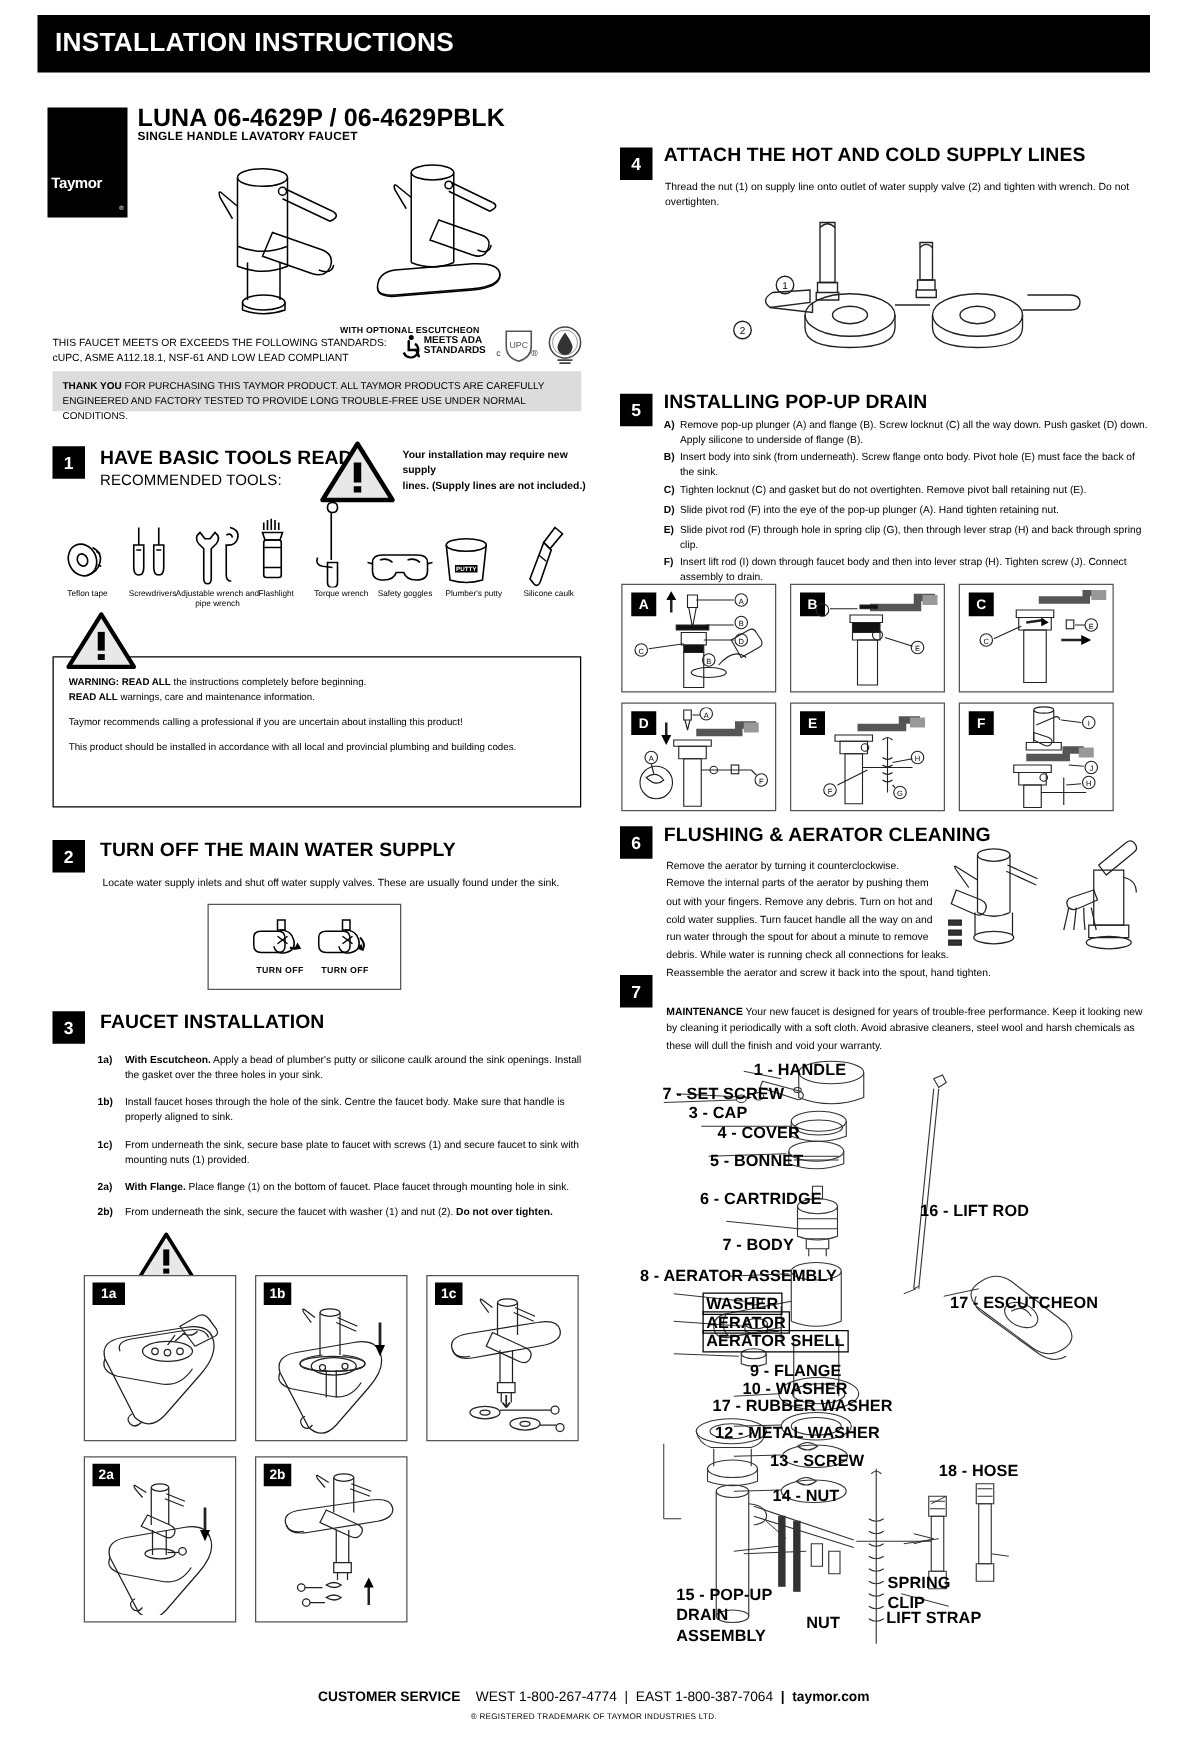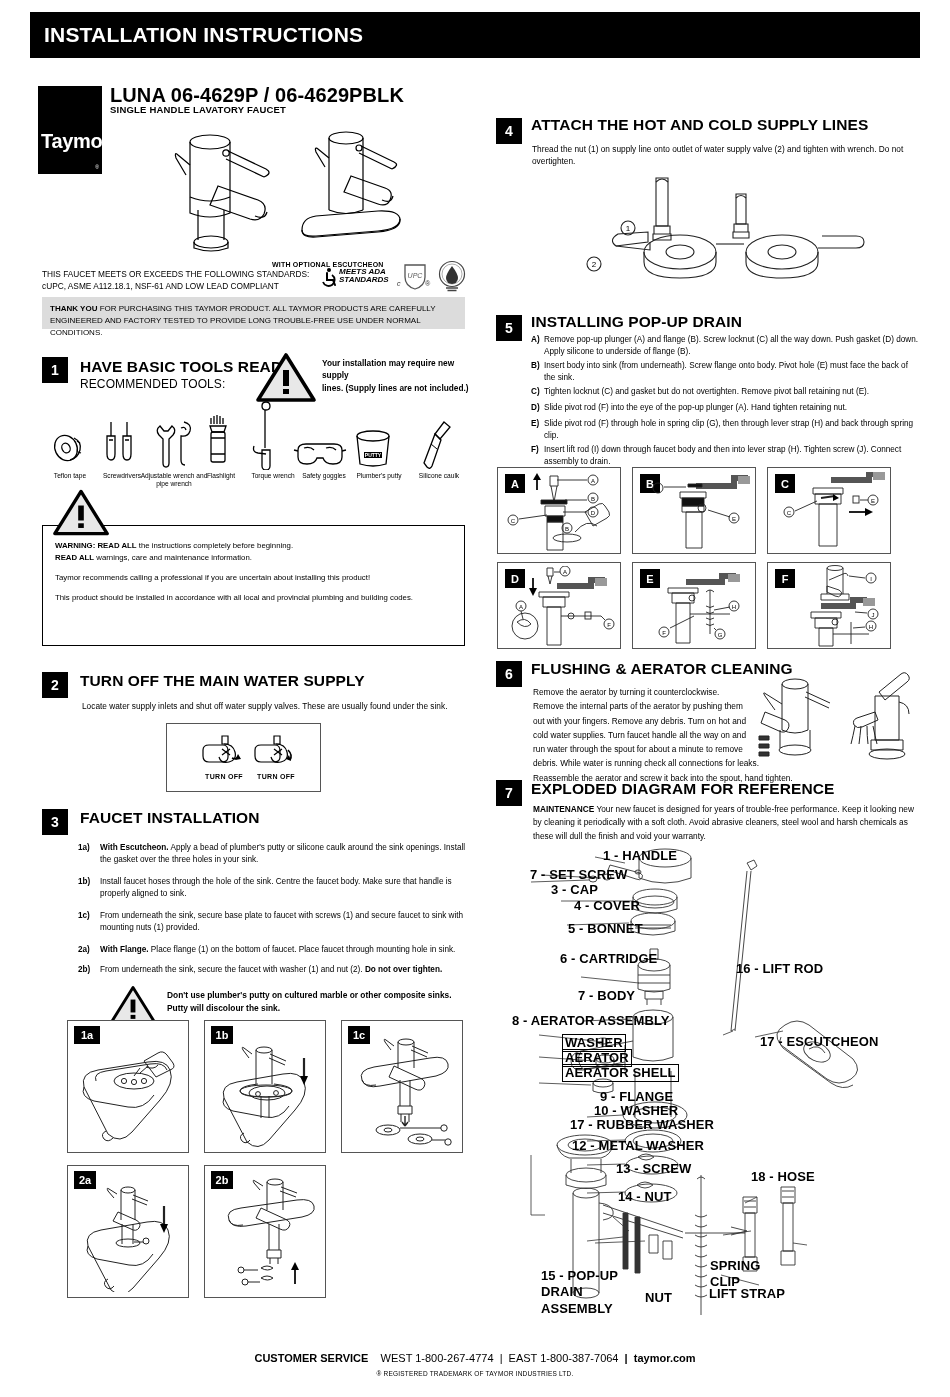--- a/index.html
+++ b/index.html
@@ -25,21 +25,21 @@
     letter-spacing: .2px; padding-left: 14px;
   }
 
   
   .logo-box {
     position: absolute; left: 38px; top: 86px;
     width: 64px; height: 88px; background: #000;
   }
   .logo-text {
     position: absolute; left: 3px; bottom: 21px;
-    color: #fff; font-size: 20px; font-weight: bold; letter-spacing: -.3px;
+    color: #fff; font-size: 12px; font-weight: bold; letter-spacing: -.3px;
   }
   .logo-reg { position:absolute; right:3px; bottom:4px; color:#fff; font-size:5px; }
 
   .prod-name {
     position: absolute; left: 110px; top: 84px;
     font-size: 20px; font-weight: bold; letter-spacing: .1px;
   }
   .prod-sub {
     position: absolute; left: 110px; top: 104px;
     font-size: 9.5px; font-weight: bold; letter-spacing: .2px;
@@ -178,21 +178,21 @@
       <path d="M14 112 q0 7 14 6 l62 -5 q22 -2 22 -12"></path>
     </g>
   </svg>
   <div class="esc-label">WITH OPTIONAL ESCUTCHEON</div>
 
   <div class="std-text">
     <div>THIS FAUCET MEETS OR EXCEEDS THE FOLLOWING STANDARDS:</div>
     <div>cUPC, ASME A112.18.1, NSF-61 AND LOW LEAD COMPLIANT</div>
   </div>
 
-  <div class="std-icons" style="width:150px;height:34px;font-style:italic;">
+  <div class="std-icons" style="width:150px;height:34px;">
 
     <svg style="position:absolute;left:0;top:7px" width="20" height="20" viewBox="0 0 20 20">
       <circle cx="11" cy="3" r="2" fill="#000"></circle>
       <path d="M9 6 v7 h6" stroke="#000" stroke-width="2" fill="none" stroke-linecap="round"></path>
       <path d="M15 13 l2 5" stroke="#000" stroke-width="2" fill="none" stroke-linecap="round"></path>
       <path d="M14 8 a6 6 0 1 1 -9 7" stroke="#000" stroke-width="1.8" fill="none"></path>
     </svg>
     <div class="ada-txt" style="position:absolute;left:21px;top:8px">
       <div>MEETS ADA</div>
       <div>STANDARDS</div>
@@ -366,24 +366,20 @@
   <div class="step-row" style="left:78px;top:964px;width:392px">
     <span class="step-key" style="position:absolute;left:0">2b)</span>
     <span style="display:block;padding-left:22px"><span>From underneath the sink, secure the faucet with washer (1) and nut (2). </span><b>Do not over tighten.</b></span>
   </div>
 
   <svg class="tri" style="position:absolute;left:108px;top:985px" width="50" height="42" viewBox="0 0 62 52">
     <path d="M31 3 L59 48 H3 Z" fill="#e8e8e8" stroke="#000" stroke-width="3.6" stroke-linejoin="round"></path>
     <rect x="28" y="18" width="6" height="16" fill="#000"></rect>
     <rect x="28" y="37" width="6" height="5" fill="#000"></rect>
   </svg>
-  <div class="body-txt" style="left:167px;top:989px;width:305px;font-weight:bold;font-size:8.4px">
-    <div>Don't use plumber's putty on cultured marble or other composite sinks.</div>
-    <div>Putty will discolour the sink.</div>
-  </div>
 
   <div class="fig-box" style="left:67px;top:1020px;width:122px;height:133px"></div>
   <div class="fig-tag" style="left:74px;top:1026px;width:26px;height:18px">1a</div>
   <svg style="position:absolute;left:76px;top:1045px" width="108" height="105" viewBox="0 0 108 105">
     <g fill="none" stroke="#222" stroke-width="1">
       <path d="M8 42 q-4 -14 14 -17 l50 -8 q18 -3 22 8 q5 13 -10 30 l-28 32 q-12 13 -24 2 z"></path>
       <path d="M8 42 q-4 10 10 14 l34 6 q16 3 26 -12"></path>
       <path d="M20 36 q-3 -8 10 -10 l44 -7 q14 -2 17 6"></path>
       <ellipse cx="58" cy="36" rx="20" ry="8"></ellipse>
       <circle cx="48" cy="36" r="2.6"></circle>
@@ -740,21 +736,20 @@
       <path d="M30 28 h24 v44 h-24z"></path>
       <path d="M54 34 q10 2 10 12"></path>
       <path d="M30 44 l-18 6 q-5 2 -3 7 q3 4 8 2 l16 -7z"></path>
       <path d="M10 58 q-2 10 -4 18 M16 58 q-1 10 -2 18 M22 58 q0 10 1 18 M28 58 q2 10 4 18"></path>
       <path d="M26 72 h32 v10 h-32z"></path>
       <ellipse cx="42" cy="86" rx="18" ry="5"></ellipse>
     </g>
   </svg>
 
   <div class="num" style="left:496px;top:780px">7</div>
-  <div class="sec-title" style="left:531px;top:780px">EXPLODED DIAGRAM FOR REFERENCE</div>
   <div class="body-txt" style="left:533px;top:803px;width:388px;line-height:1.62">
     <b>MAINTENANCE</b><span> Your new faucet is designed for years of trouble-free performance. Keep it looking new by cleaning it periodically with a soft cloth. Avoid abrasive cleaners, steel wool and harsh chemicals as these will dull the finish and void your warranty.</span>
   </div>
 
   <svg style="position:absolute;left:495px;top:845px" width="455" height="500" viewBox="0 0 455 500">
     <g fill="none" stroke="#333" stroke-width=".9">
 
       <ellipse cx="170" cy="13" rx="26" ry="9"></ellipse>
       <path d="M144 13 v20 q26 10 52 0 v-20"></path>
       <path d="M115 20 l30 8 q4 2 2 5 q-2 3 -6 1 l-28 -9z"></path>

